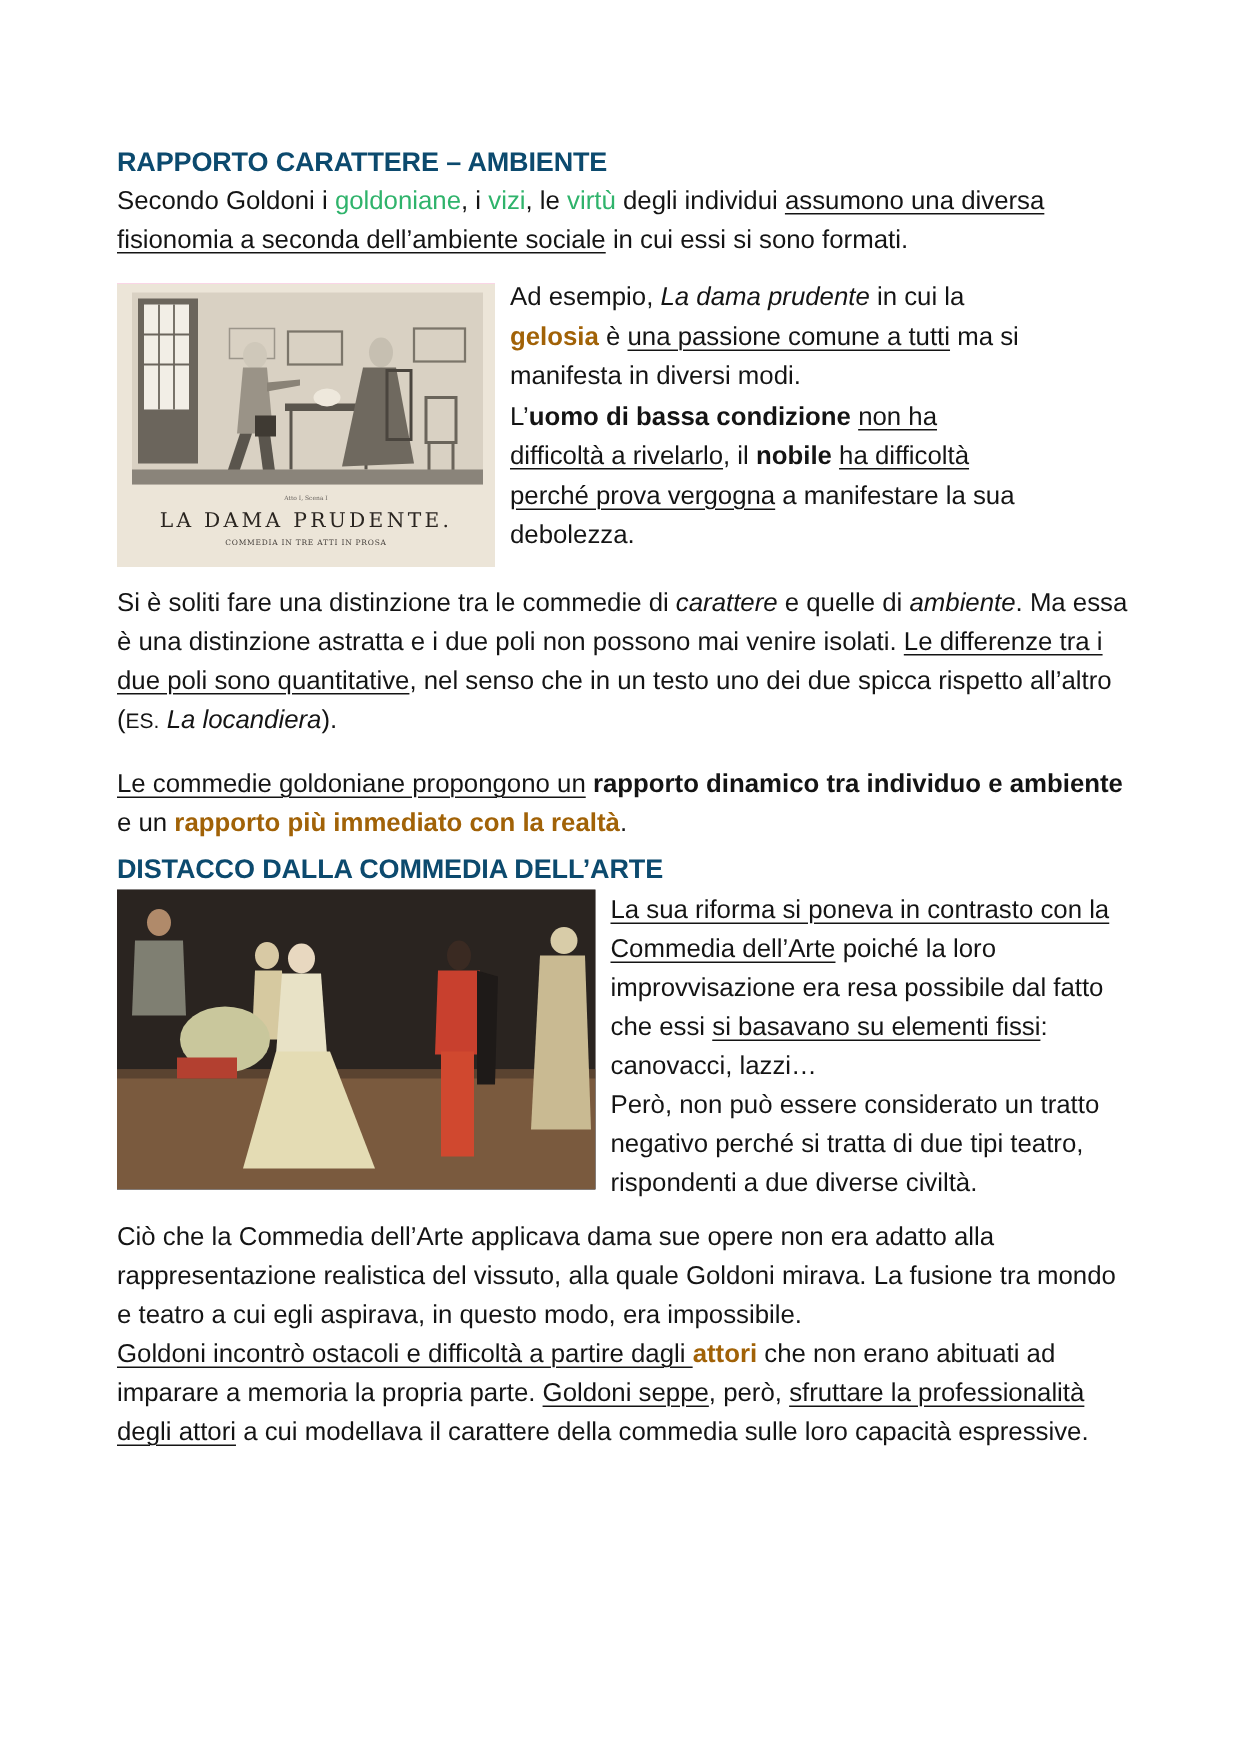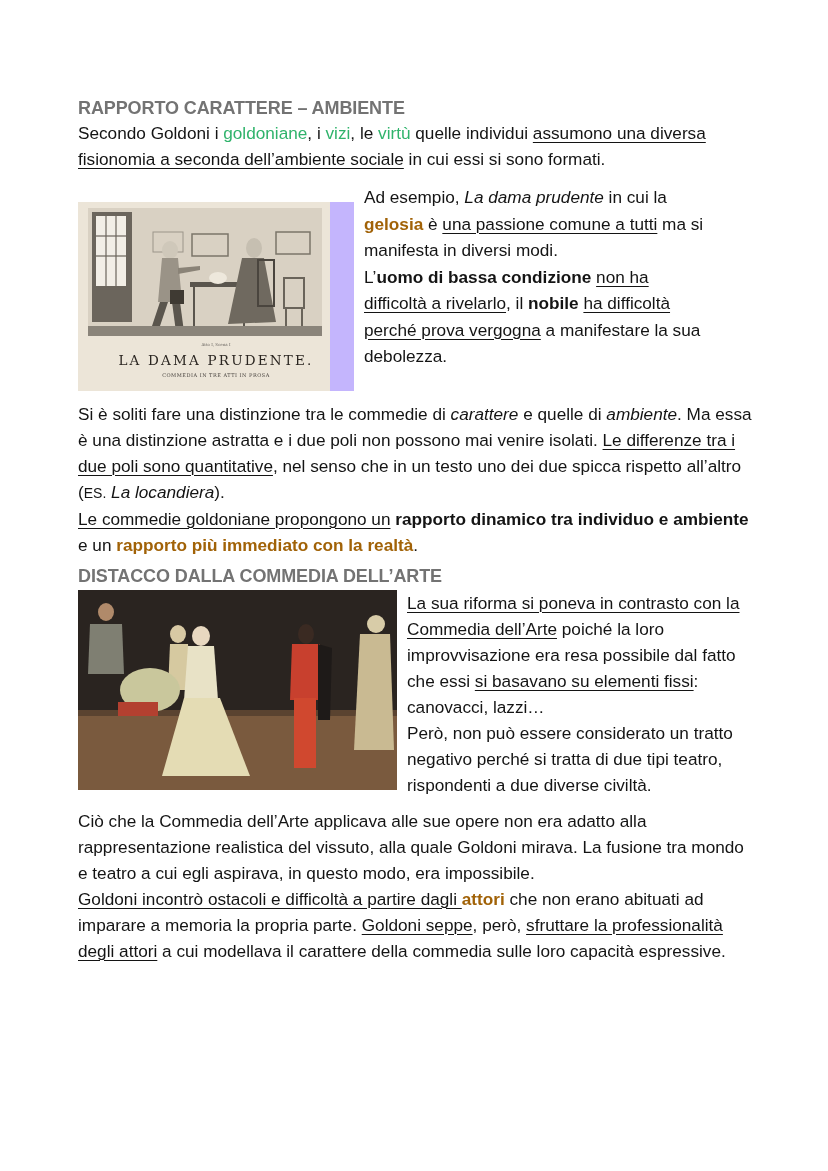--- a/index.html
+++ b/index.html
@@ -1,45 +1,45 @@
 <!DOCTYPE html>
 <html><head>
 <meta charset="utf-8">
 <style>
   html, body { margin: 0; padding: 0; background: #ffffff; }
   body { width: 828px; height: 1171px; position: relative; overflow: hidden;
          font-family: "Liberation Sans", sans-serif; color: #141414; }
   .page { position: absolute; left: 78px; top: 96px; width: 680px; }
-  .h { color: #737373; font-weight: bold; font-size: 18px; line-height: 24px; letter-spacing: -0.1px; }
+  .h { color: #0c4a6e; font-weight: bold; font-size: 18px; line-height: 24px; letter-spacing: -0.1px; }
   .p { font-size: 17.2px; line-height: 26px; }
   .u { text-decoration: underline; text-underline-offset: 3px; text-decoration-thickness: 1px; }
   .g { color: #2fb36b; }
   .gb { color: #a16207; font-weight: bold; }
   .b { font-weight: bold; }
   .i { font-style: italic; }
   .sm { font-weight: normal; font-size: 14px; }
   .row { display: flex; }
-  .fig1 { width: 276px; height: 189px; flex: none; margin-top: 18px; margin-right: 10px;
-          background: #c4b5fd; position: relative; overflow: hidden; }
+  .fig1 { width: 252px; height: 189px; flex: none; margin-top: 5px; margin-right: 10px;
+          background: #f9a8d4; position: relative; overflow: hidden; }
   .fig2 { width: 319px; height: 200px; flex: none; margin-right: 10px;
           background: #2b2520; position: relative; overflow: hidden; }
   .fig-cap1 { position:absolute; left:0; right:0; top:150px; text-align:center;
               font-family: "DejaVu Serif", serif; font-size: 13.5px; letter-spacing: 2.2px; color:#2a2520; }
   .fig-cap2 { position:absolute; left:0; right:0; top:170px; text-align:center;
               font-family: "DejaVu Serif", serif; font-size: 5px; letter-spacing: 0.5px; color:#4a4540; }
   .fig-cap0 { position:absolute; left:0; right:0; top:140px; text-align:center;
               font-family: "DejaVu Serif", serif; font-size: 4px; color:#6a6560; }
 </style>
 </head>
 <body>
 
 <div class="page">
 
   <div class="h">RAPPORTO CARATTERE – AMBIENTE</div>
-  <div class="p"><span>Secondo Goldoni i </span><span class="g">goldoniane</span><span>, i </span><span class="g">vizi</span><span>, le </span><span class="g">virtù</span><span> quelle individui </span><span class="u">assumono una diversa fisionomia a seconda dell’ambiente sociale</span><span> in cui essi si sono formati.</span></div>
+  <div class="p"><span>Secondo Goldoni i </span><span class="g">goldoniane</span><span>, i </span><span class="g">vizi</span><span>, le </span><span class="g">virtù</span><span> degli individui </span><span class="u">assumono una diversa fisionomia a seconda dell’ambiente sociale</span><span> in cui essi si sono formati.</span></div>
 
   <div class="row" style="margin-top:12px;">
     <div class="fig1">
       <svg width="252" height="189" viewBox="0 0 252 189">
         <rect width="252" height="189" fill="#ece5d8"></rect>
         <rect x="10" y="6" width="234" height="128" fill="#d9d1c3"></rect>
         <rect x="14" y="10" width="40" height="110" fill="#6b655c"></rect>
         <rect x="18" y="14" width="30" height="70" fill="#f2eee6"></rect>
         <g stroke="#6b655c" stroke-width="1.2">
             <line x1="28" y1="14" x2="28" y2="84"></line>
@@ -70,21 +70,21 @@
       </svg>
       <div class="fig-cap0">Atto I, Scena I</div>
       <div class="fig-cap1">LA DAMA PRUDENTE.</div>
       <div class="fig-cap2">COMMEDIA IN TRE ATTI IN PROSA</div>
     </div>
     <div class="p" style="width:345px; margin-left:0px; line-height:26.5px;"><span>Ad esempio, </span><span class="i">La dama prudente</span><span> in cui la </span><span class="gb">gelosia</span><span> è </span><span class="u">una passione comune a tutti</span><span> ma si manifesta in diversi modi.</span><br><span>L’</span><span class="b">uomo di bassa condizione</span><span> </span><span class="u">non ha difficoltà a rivelarlo</span><span>, il </span><span class="b">nobile</span><span> </span><span class="u">ha difficoltà perché prova vergogna</span><span> a manifestare la sua debolezza.</span></div>
   </div>
 
   <div class="p" style="margin-top:10px;"><span>Si è soliti fare una distinzione tra le commedie di </span><span class="i">carattere</span><span> e quelle di </span><span class="i">ambiente</span><span>. Ma essa è una distinzione astratta e i due poli non possono mai venire isolati. </span><span class="u">Le differenze tra i due poli sono quantitative</span><span>, nel senso che in un testo uno dei due spicca rispetto all’altro (</span><span class="sm">ES.</span><span> </span><span class="i">La locandiera</span><span>).</span></div>
 
-  <div class="p" style="margin-top:0;"><span class="u">Le commedie goldoniane propongono un</span><span> </span><span class="b">rapporto dinamico tra individuo e ambiente</span><span> e un </span><span class="gb">rapporto più immediato con la realtà</span><span>.</span></div>
+  <div class="p" style="margin-top:16px;"><span class="u">Le commedie goldoniane propongono un</span><span> </span><span class="b">rapporto dinamico tra individuo e ambiente</span><span> e un </span><span class="gb">rapporto più immediato con la realtà</span><span>.</span></div>
 
   <div class="h" style="margin-top:6px;">DISTACCO DALLA COMMEDIA DELL’ARTE</div>
   <div class="row" style="margin-top:2px;">
     <div class="fig2">
       <svg width="319" height="200" viewBox="0 0 319 200">
         <rect width="319" height="200" fill="#2a2420"></rect>
         <rect y="120" width="319" height="80" fill="#7a5a3e"></rect>
         <rect y="120" width="319" height="6" fill="#5a4330"></rect>
         <ellipse cx="28" cy="22" rx="8" ry="9" fill="#b08a6a"></ellipse>
         <path d="M12 34 L44 34 L46 84 L10 84 Z" fill="#7f7f72"></path>
@@ -99,17 +99,17 @@
         <path d="M214 54 L242 54 L244 110 L212 110 Z" fill="#c8402e"></path>
         <rect x="216" y="108" width="22" height="70" fill="#d0482f"></rect>
         <path d="M240 54 L254 58 L252 130 L240 130 Z" fill="#1e1a18"></path>
         <ellipse cx="298" cy="34" rx="9" ry="9" fill="#d8cca8"></ellipse>
         <path d="M282 44 L312 44 L316 160 L276 160 Z" fill="#c9ba92"></path>
       </svg>
     </div>
     <div class="p" style="width:352px;"><span class="u">La sua riforma si poneva in contrasto con la Commedia dell’Arte</span><span> poiché la loro improvvisazione era resa possibile dal fatto che essi </span><span class="u">si basavano su elementi fissi</span><span>: canovacci, lazzi…</span><br><span>Però, non può essere considerato un tratto negativo perché si tratta di due tipi teatro, rispondenti a due diverse civiltà.</span></div>
   </div>
 
-  <div class="p" style="margin-top:10px;">Ciò che la Commedia dell’Arte applicava alle sue opere non era adatto alla rappresentazione realistica del vissuto, alla quale Goldoni mirava. La fusione tra mondo e teatro a cui egli aspirava, in questo modo, era impossibile.</div>
+  <div class="p" style="margin-top:10px;">Ciò che la Commedia dell’Arte applicava dama sue opere non era adatto alla rappresentazione realistica del vissuto, alla quale Goldoni mirava. La fusione tra mondo e teatro a cui egli aspirava, in questo modo, era impossibile.</div>
 
   <div class="p"><span class="u">Goldoni incontrò ostacoli e difficoltà a partire dagli </span><span class="gb">attori</span><span> che non erano abituati ad imparare a memoria la propria parte. </span><span class="u">Goldoni seppe</span><span>, però, </span><span class="u">sfruttare la professionalità degli attori</span><span> a cui modellava il carattere della commedia sulle loro capacità espressive.</span></div>
 
 </div>
 
 </body></html>

